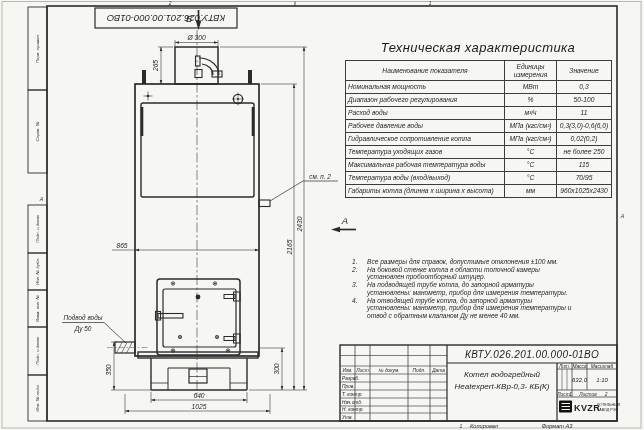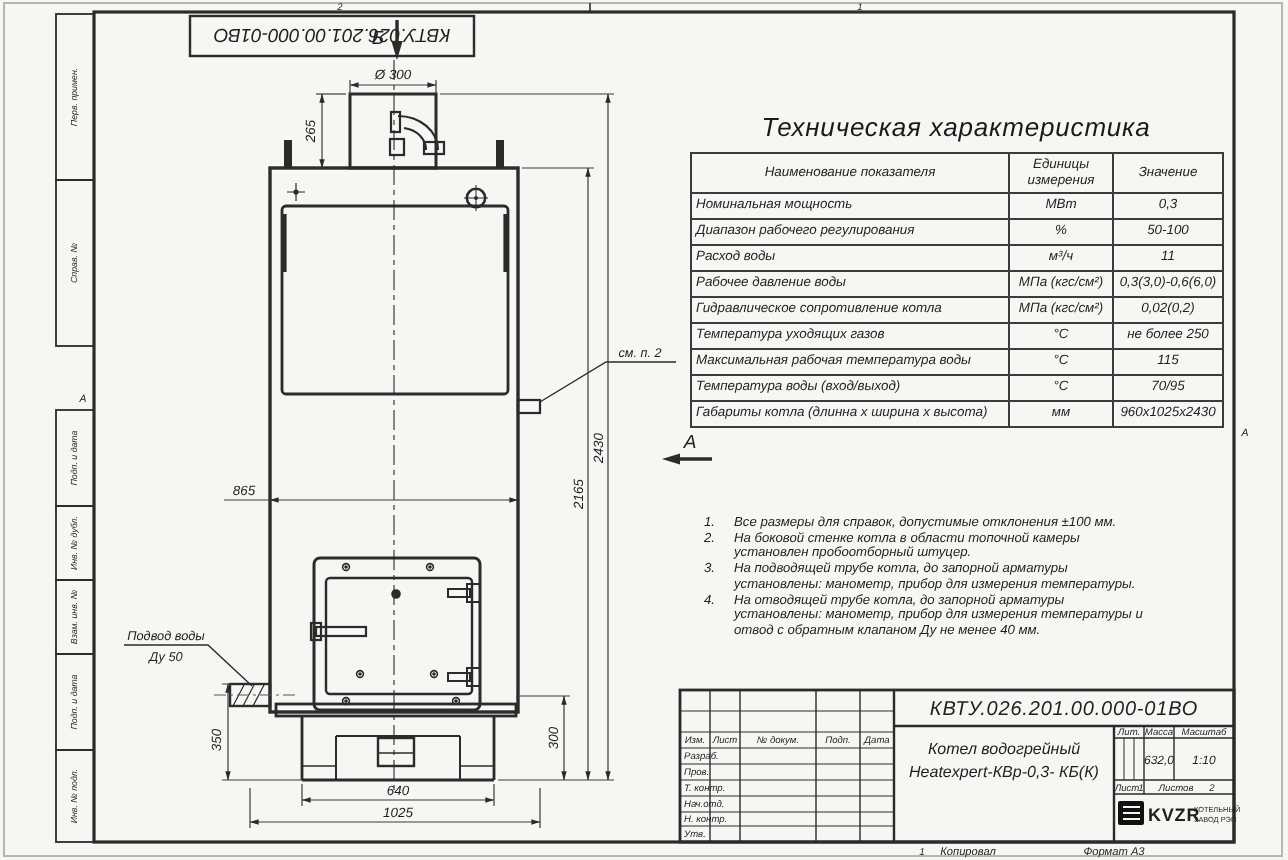--- a/index.html
+++ b/index.html
@@ -3,21 +3,21 @@
 <meta charset="utf-8">
 <style>
   html,body{margin:0;padding:0;background:#e8e8e6;}
   .sheet{position:relative;width:644px;height:430px;background:#f6f6f3;overflow:hidden;
          font-family:"Liberation Sans",sans-serif;}
   .sheet svg{position:absolute;left:0;top:0;}
   svg text{font-family:"Liberation Sans",sans-serif;font-style:italic;fill:#1f1f1f;}
   svg text.up{font-style:normal;}
   .overlay{position:absolute;color:#1f1f1f;}
   
-  .tech{left:345px;top:40px;width:266px;margin-top:16px;}
+  .tech{left:345px;top:40px;width:266px;}
   .tech-title{font-size:13px;font-style:italic;font-weight:500;text-align:center;
               letter-spacing:.4px;margin:0 0 5px 0;color:#1a1a1a;}
   table.tt{border-collapse:collapse;width:266px;table-layout:fixed;}
   .tt th,.tt td{border:1px solid #3c3c3c;font-style:italic;font-weight:normal;
                 font-size:6.7px;line-height:1.1;padding:0 2px;color:#1f1f1f;
                 overflow:hidden;white-space:nowrap;}
   .tt th{height:19px;text-align:center;}
   .tt td{height:12px;}
   .tt td.c{text-align:center;}
   

